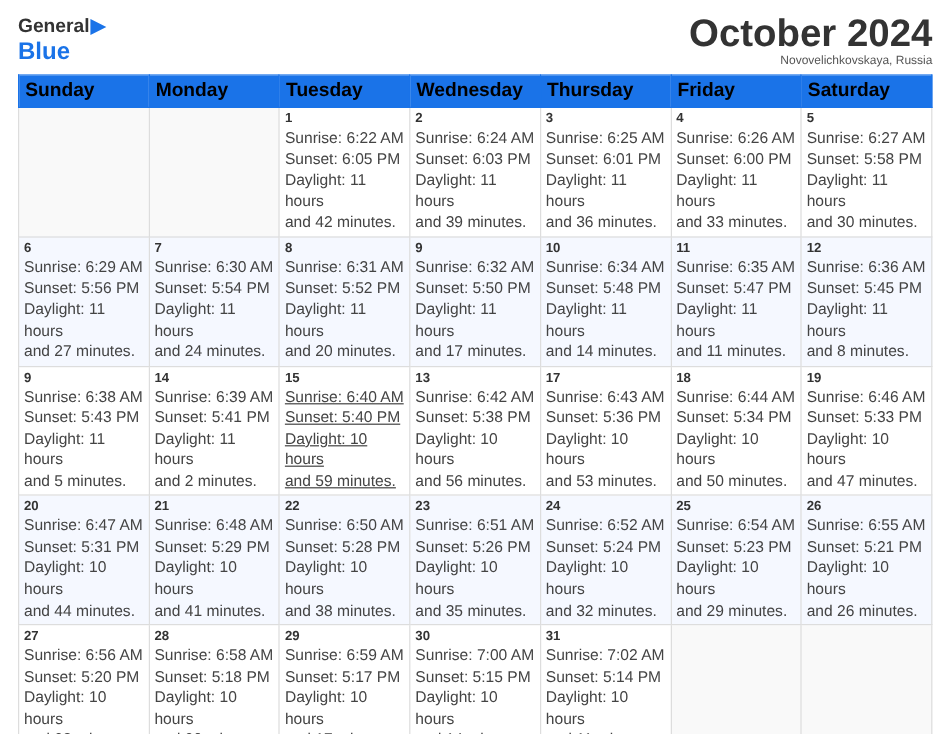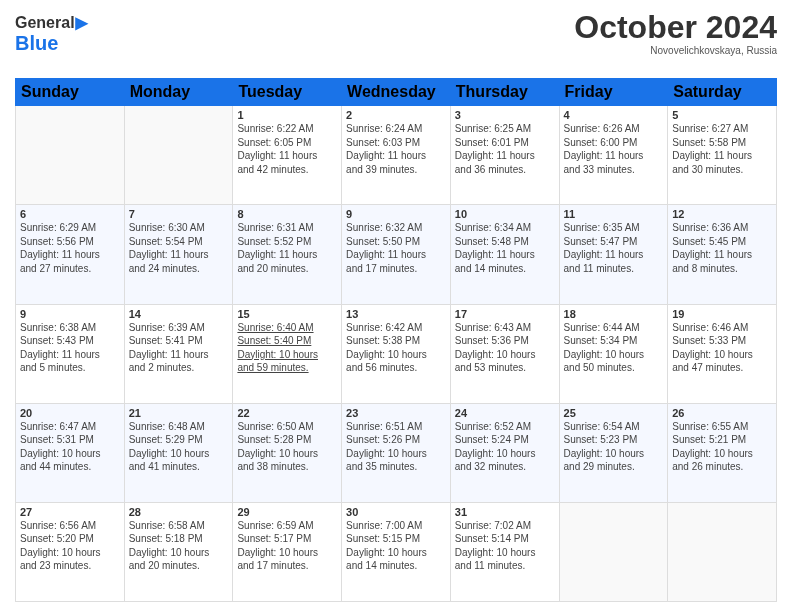--- a/index.html
+++ b/index.html
@@ -9,21 +9,20 @@
       font-family: Arial, sans-serif;
       background: #fff;
       overflow: hidden;
     }
     .page {
       width: 792px;
       height: 612px;
       padding: 10px 15px;
       display: flex;
       flex-direction: column;
-      gap: 16px;
     }
     .header {
       display: flex;
       align-items: flex-start;
       justify-content: space-between;
       margin-bottom: 6px;
     }
     .logo {
       display: flex;
       align-items: center;
@@ -70,21 +69,21 @@
       background: #f9f9f9;
     }
     .day-number {
       font-size: 11px;
       font-weight: bold;
       color: #333;
       display: block;
       margin-bottom: 1px;
     }
     .day-info {
-      font-size: 10px;
+      font-size: 13px;
       color: #444;
       line-height: 1.35;
     }
     tr:nth-child(odd) td { background: #fff; }
     tr:nth-child(even) td { background: #f5f8ff; }
     tr:nth-child(even) td.empty { background: #f0f0f0; }
     .header-row th { background-color: #1a73e8 !important; }
   </style>
 </head>
 <body>

